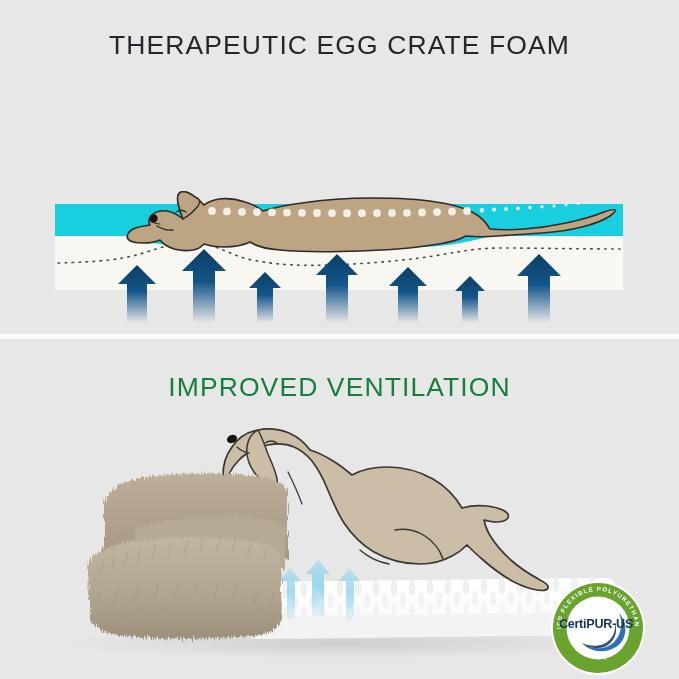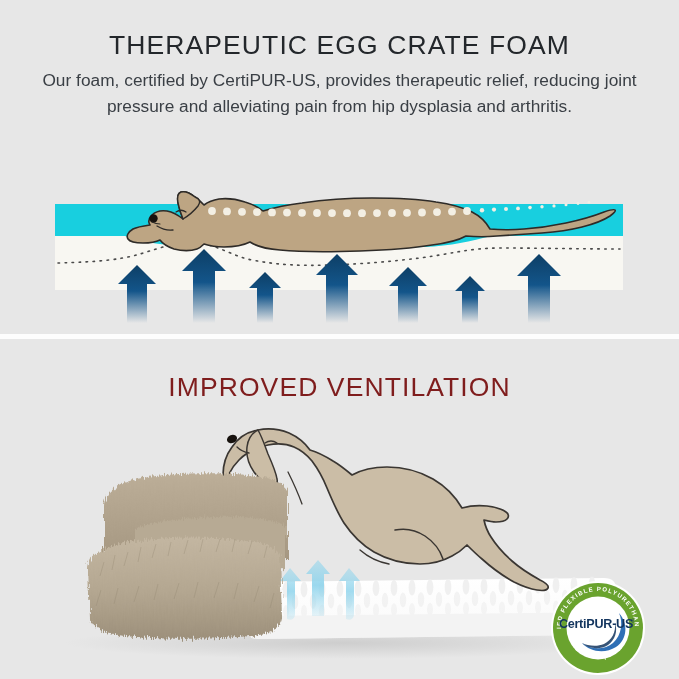--- a/index.html
+++ b/index.html
@@ -69,21 +69,21 @@
     letter-spacing: 0.02px;
   }
   .title-2 {
     position: absolute;
     left: 0; top: 372px;
     width: 679px;
     text-align: center;
     font-size: 26.5px;
     font-weight: 400;
     letter-spacing: 1.1px;
-    color: #7f1d1d;
+    color: #15803d;
     white-space: nowrap;
   }
 
   .illus-top {
     position: absolute;
     left: 0; top: 148px;
     width: 679px;
     height: 175px;
   }
   .illus-bottom {
@@ -103,21 +103,20 @@
 </style>
 </head>
 <body>
 
 <div class="page">
 
   <div class="panel-top">
 
     <div class="title-1">THERAPEUTIC EGG CRATE FOAM</div>
 
-    <div class="body-1">Our foam, certified by CertiPUR-US, provides therapeutic relief, reducing joint pressure and alleviating pain from hip dysplasia and arthritis.</div>
 
     <div class="illus-top">
       <svg width="679" height="175" viewBox="0 0 679 175">
         <defs>
           <linearGradient id="arrowFade" x1="0" y1="0" x2="0" y2="1">
             <stop offset="0%" stop-color="#0d3f66"></stop>
             <stop offset="45%" stop-color="#13558a"></stop>
             <stop offset="100%" stop-color="#13558a" stop-opacity="0"></stop>
           </linearGradient>
           <clipPath id="mattressClip">

